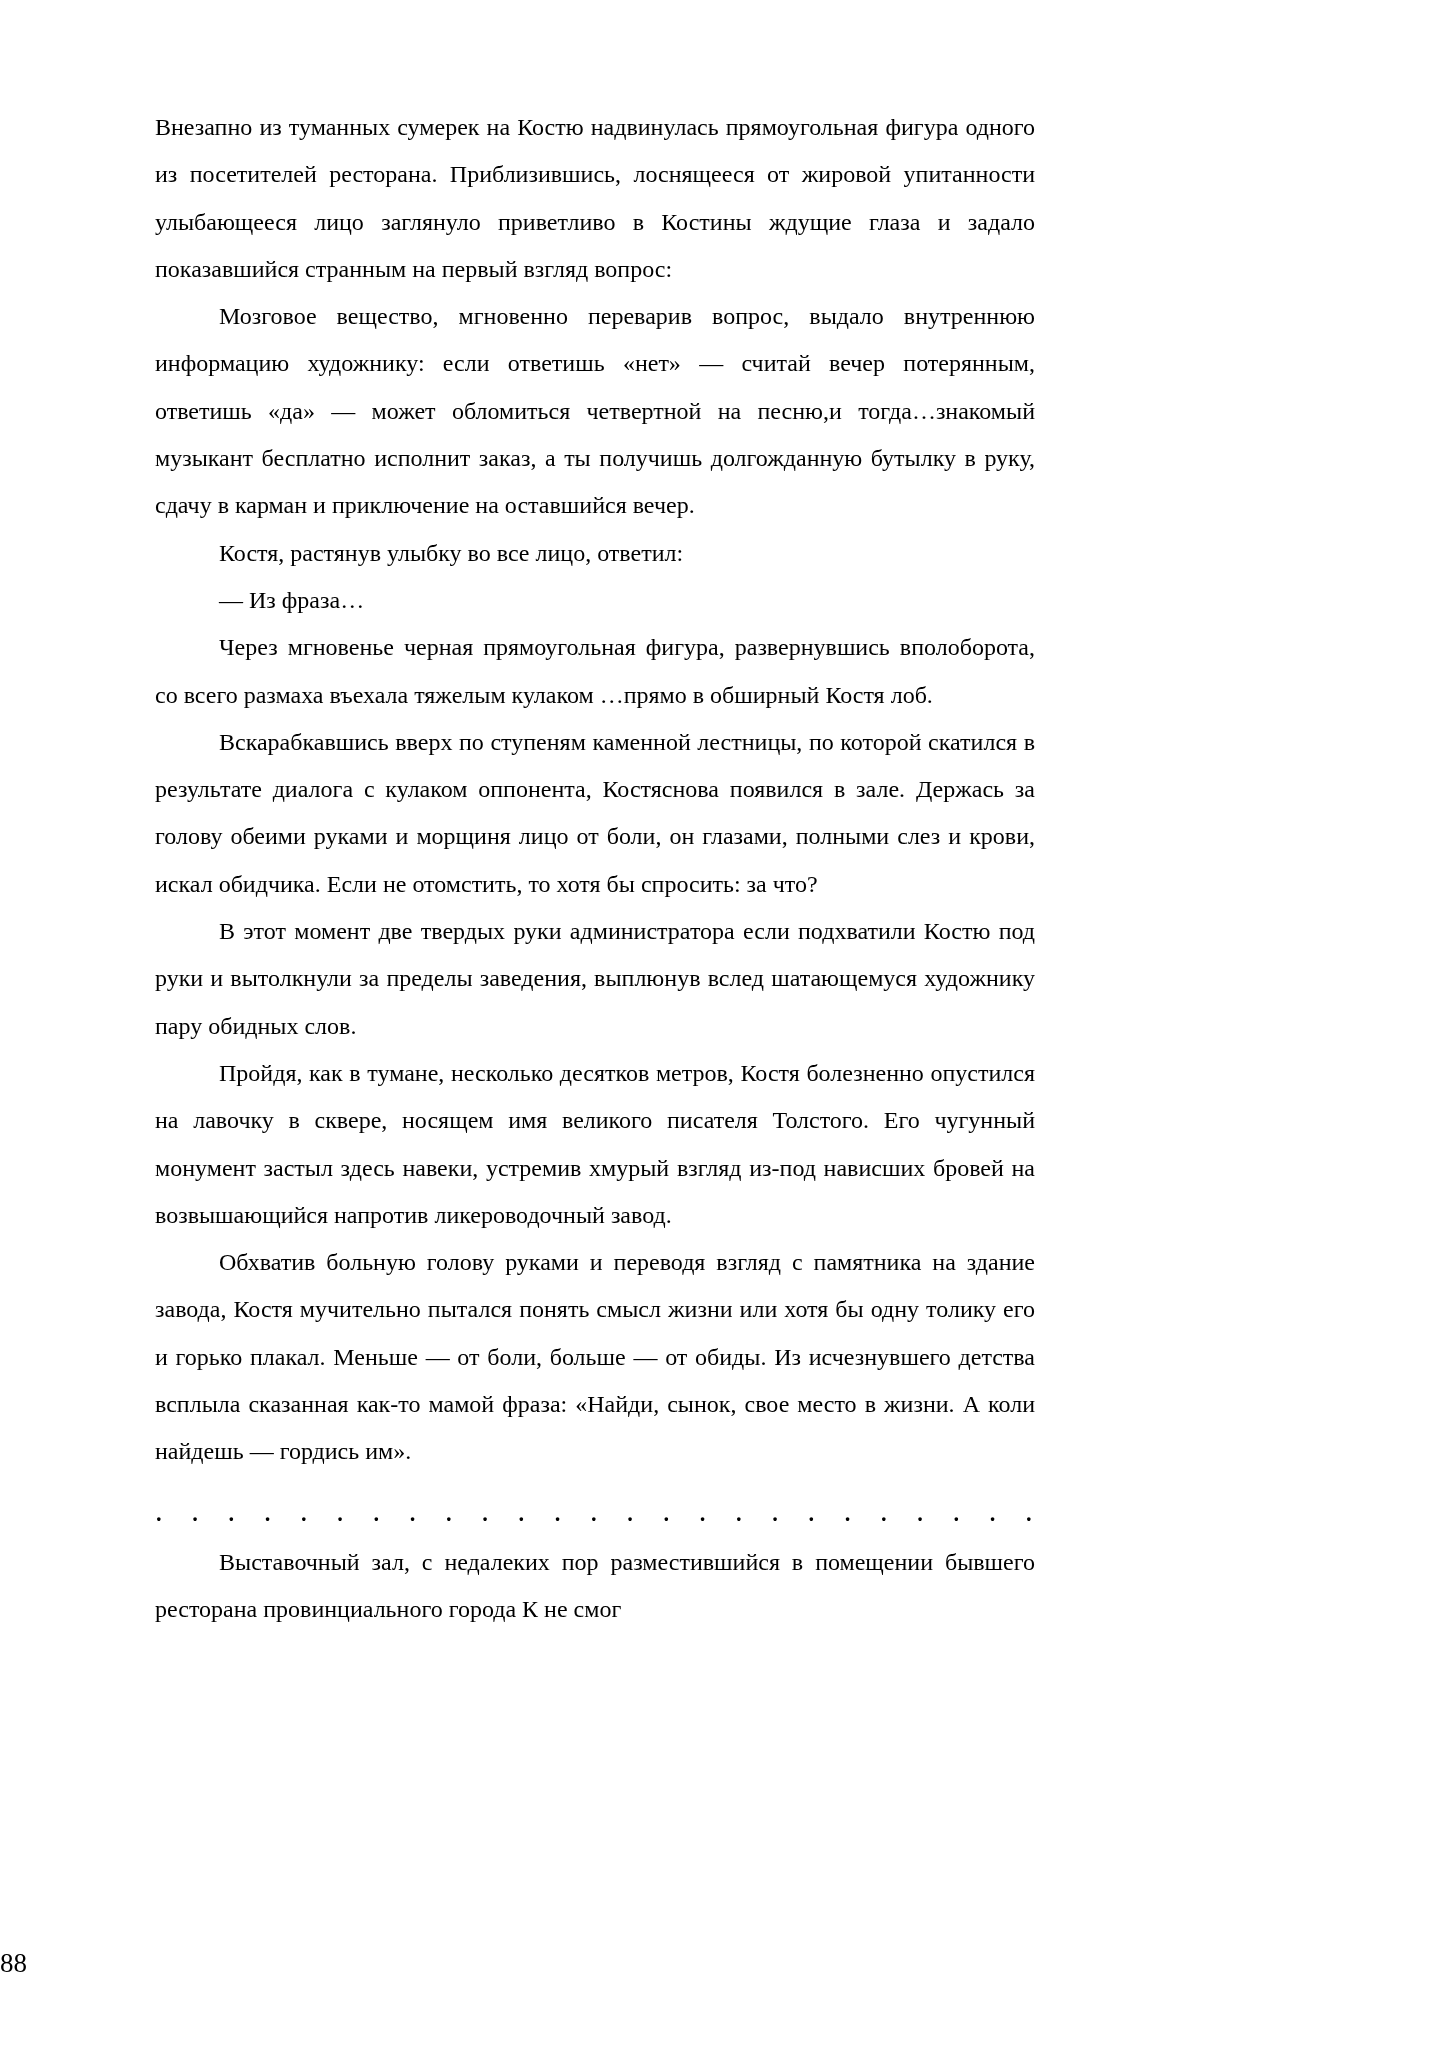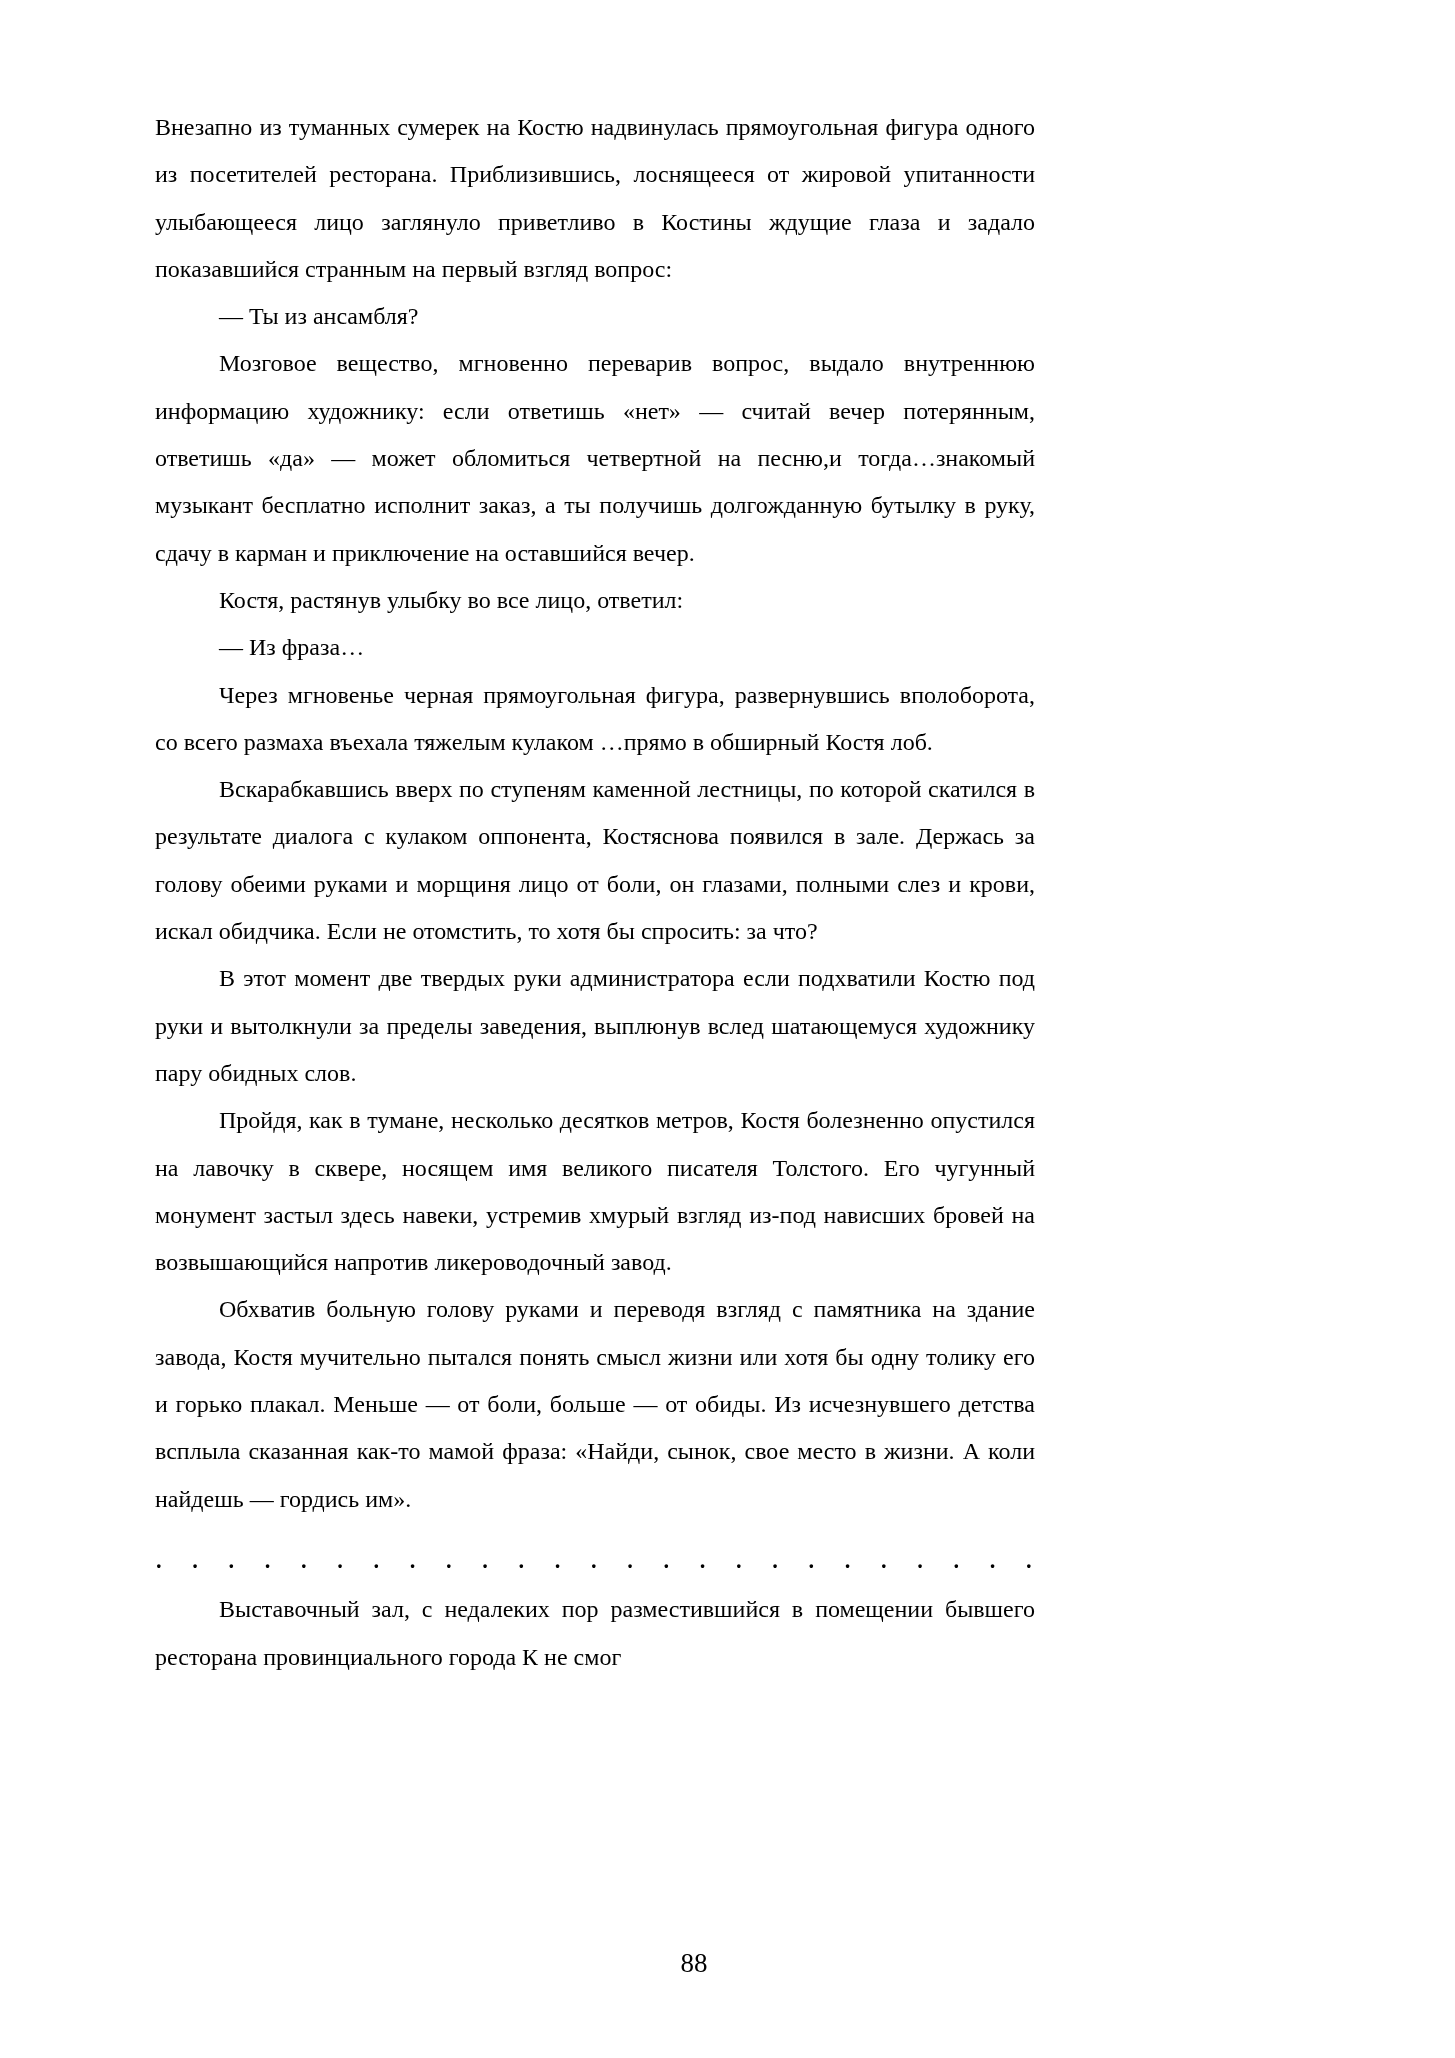--- a/index.html
+++ b/index.html
@@ -56,39 +56,37 @@
     text-align: center;
     letter-spacing: 10.5px;
     margin: 0;
     padding: 12px 0 4px 0;
     white-space: nowrap;
     overflow: hidden;
   }
 
   .page-number {
     position: absolute;
-    left: 12px;
+    left: 0;
     top: 1948px;
     width: 1364px;
-    text-align: center;
     font-family: "Liberation Serif", "DejaVu Serif", serif;
     font-size: 27px;
     color: #000000;
   }
 </style>
 </head>
 <body>
 
 <div class="page">
 
   <div class="text-column">
 
     <p class="para no-indent">Внезапно из туманных сумерек на Костю надвинулась прямоугольная фигура одного из посетителей ресторана. Приблизившись, лоснящееся от жировой упитанности улыбающееся лицо заглянуло приветливо в Костины ждущие глаза и задало показавшийся странным на первый взгляд вопрос:</p>
 
-    <p class="para dialogue">— Ты из ансамбля?</p>
 
     <p class="para">Мозговое вещество, мгновенно переварив вопрос, выдало внутреннюю информацию художнику: если ответишь «нет» — считай вечер потерянным, ответишь «да» — может обломиться четвертной на песню,и тогда…знакомый музыкант бесплатно исполнит заказ, а ты получишь долгожданную бутылку в руку, сдачу в карман и приключение на оставшийся вечер.</p>
 
     <p class="para dialogue">Костя, растянув улыбку во все лицо, ответил:</p>
 
     <p class="para dialogue">— Из фраза…</p>
 
     <p class="para">Через мгновенье черная прямоугольная фигура, развернувшись вполоборота, со всего размаха въехала тяжелым кулаком …прямо в обширный Костя лоб.</p>
 
     <p class="para">Вскарабкавшись вверх по ступеням каменной лестницы, по которой скатился в результате диалога с кулаком оппонента, Костяснова появился в зале. Держась за голову обеими руками и морщиня лицо от боли, он глазами, полными слез и крови, искал обидчика. Если не отомстить, то хотя бы спросить: за что?</p>

